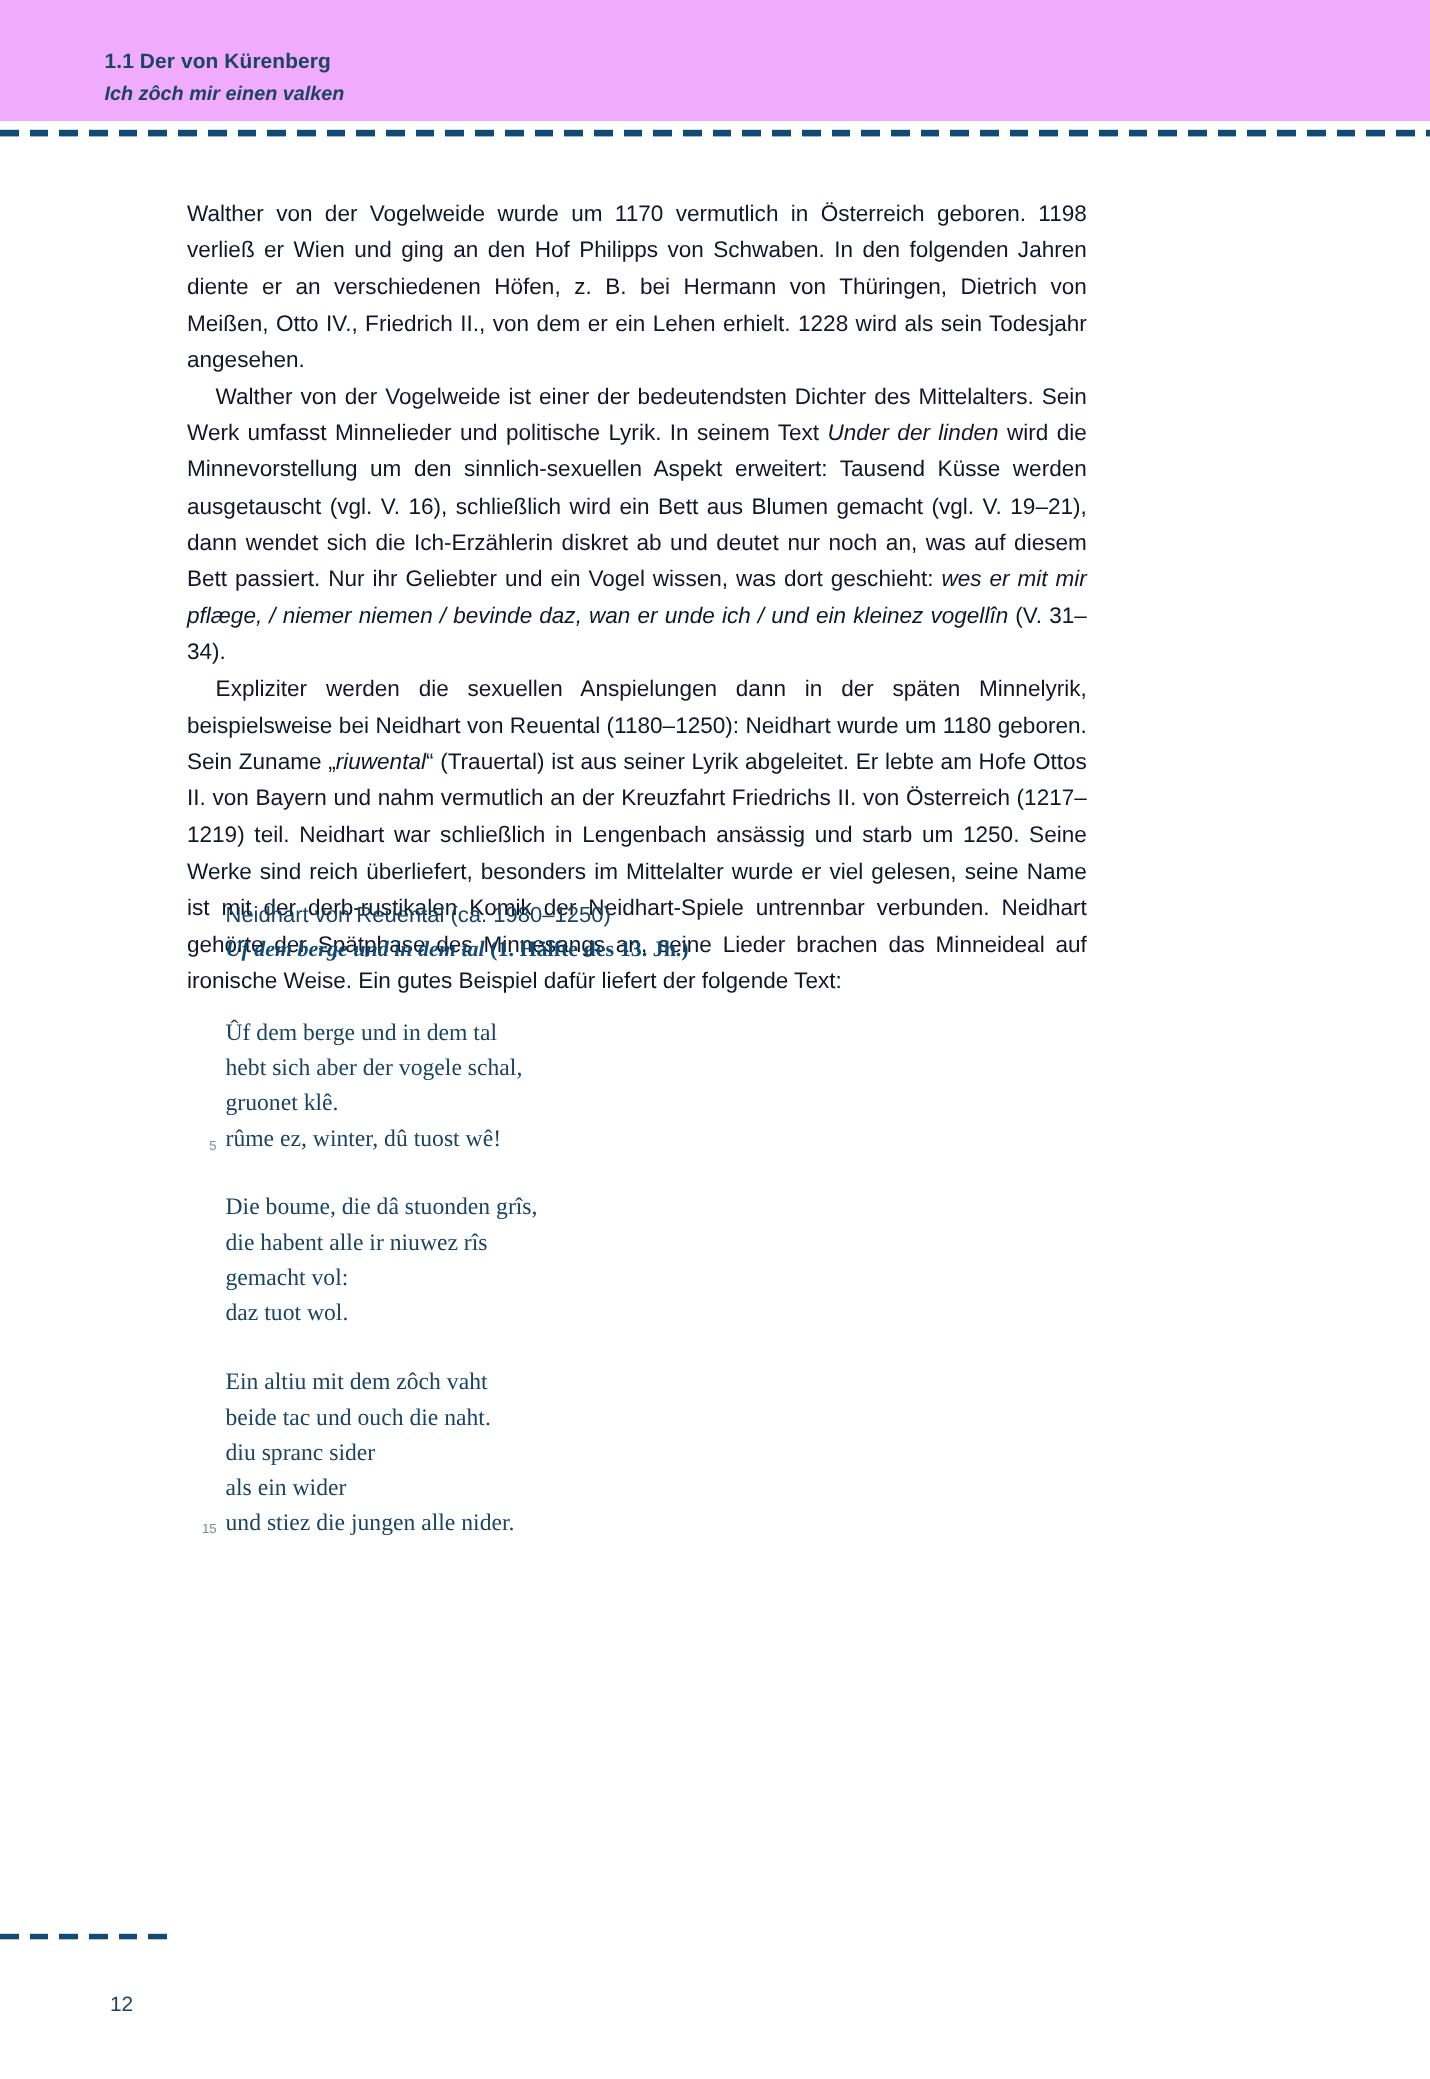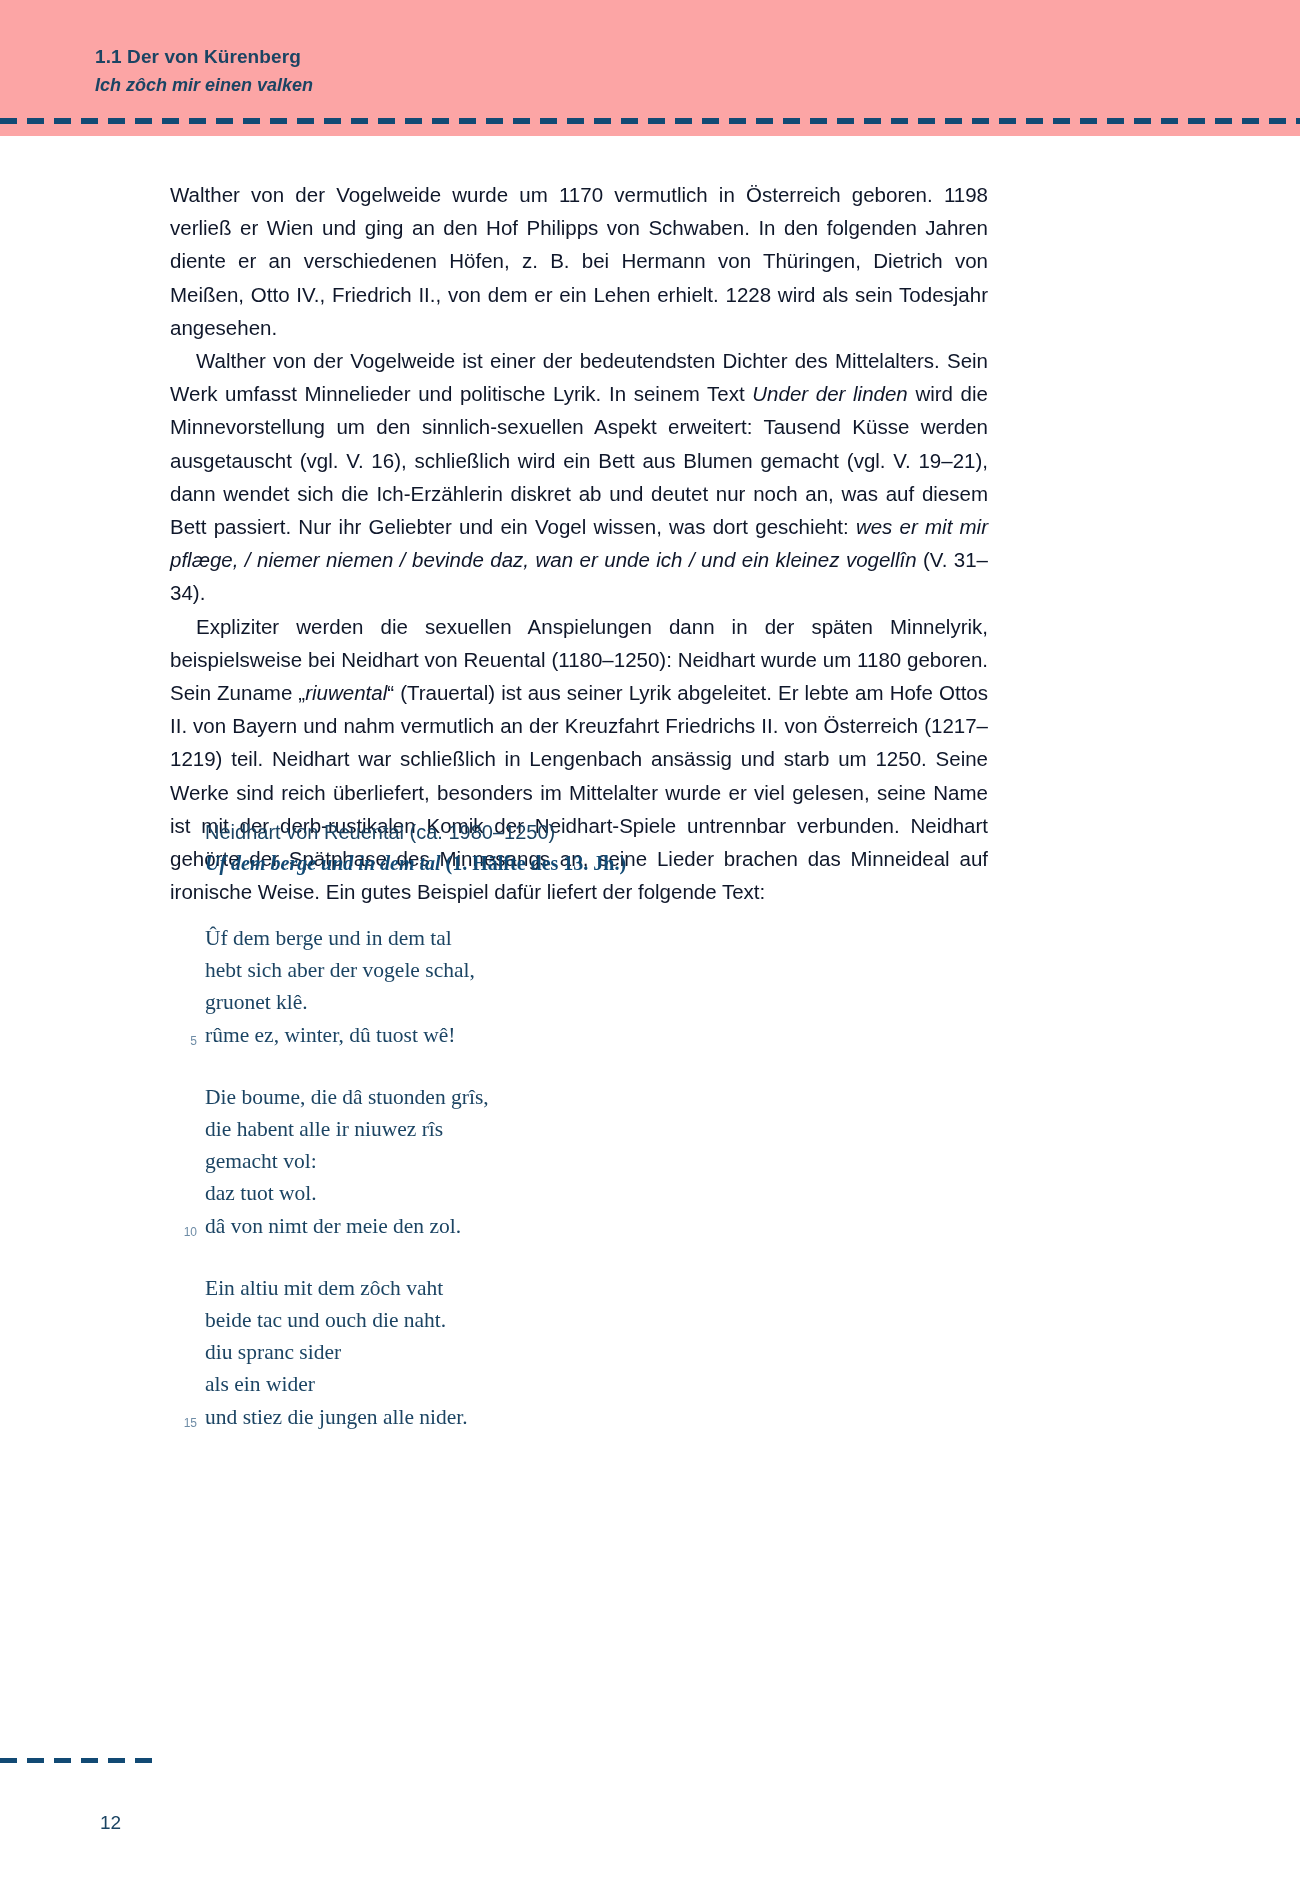--- a/index.html
+++ b/index.html
@@ -15,22 +15,22 @@
     position: relative;
     overflow: hidden;
   }
 
   
   .header-band {
     position: absolute;
     left: 0;
     top: 0;
     width: 1300px;
-    height: 136px;
-    background: #fca5a5;
+    height: 110px;
+    background: #f0abfc;
   }
   .header-inner {
     position: absolute;
     left: 95px;
     top: 45px;
   }
   .header-chapter {
     font-size: 19px;
     font-weight: bold;
     letter-spacing: 0.1px;
@@ -226,24 +226,20 @@
         <span>die habent alle ir niuwez rîs</span>
       </div>
       <div class="verse-line">
         <span class="verse-num"></span>
         <span>gemacht vol:</span>
       </div>
       <div class="verse-line">
         <span class="verse-num"></span>
         <span>daz tuot wol.</span>
       </div>
-      <div class="verse-line">
-        <span class="verse-num">10</span>
-        <span>dâ von nimt der meie den zol.</span>
-      </div>
     </div>
 
     <div class="stanza">
       <div class="verse-line">
         <span class="verse-num"></span>
         <span>Ein altiu mit dem zôch vaht</span>
       </div>
       <div class="verse-line">
         <span class="verse-num"></span>
         <span>beide tac und ouch die naht.</span>

